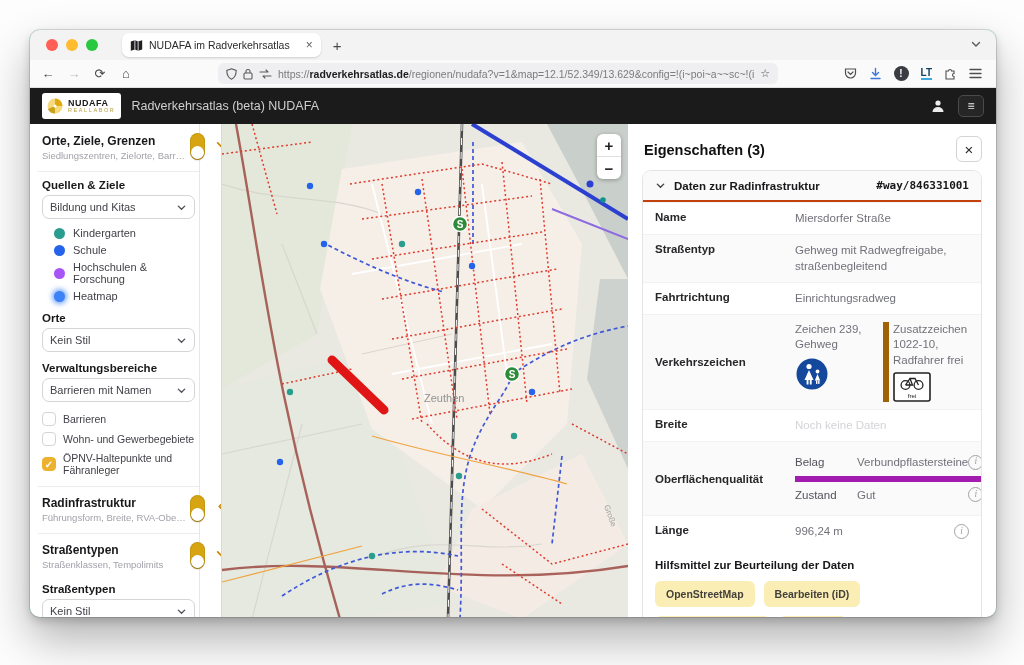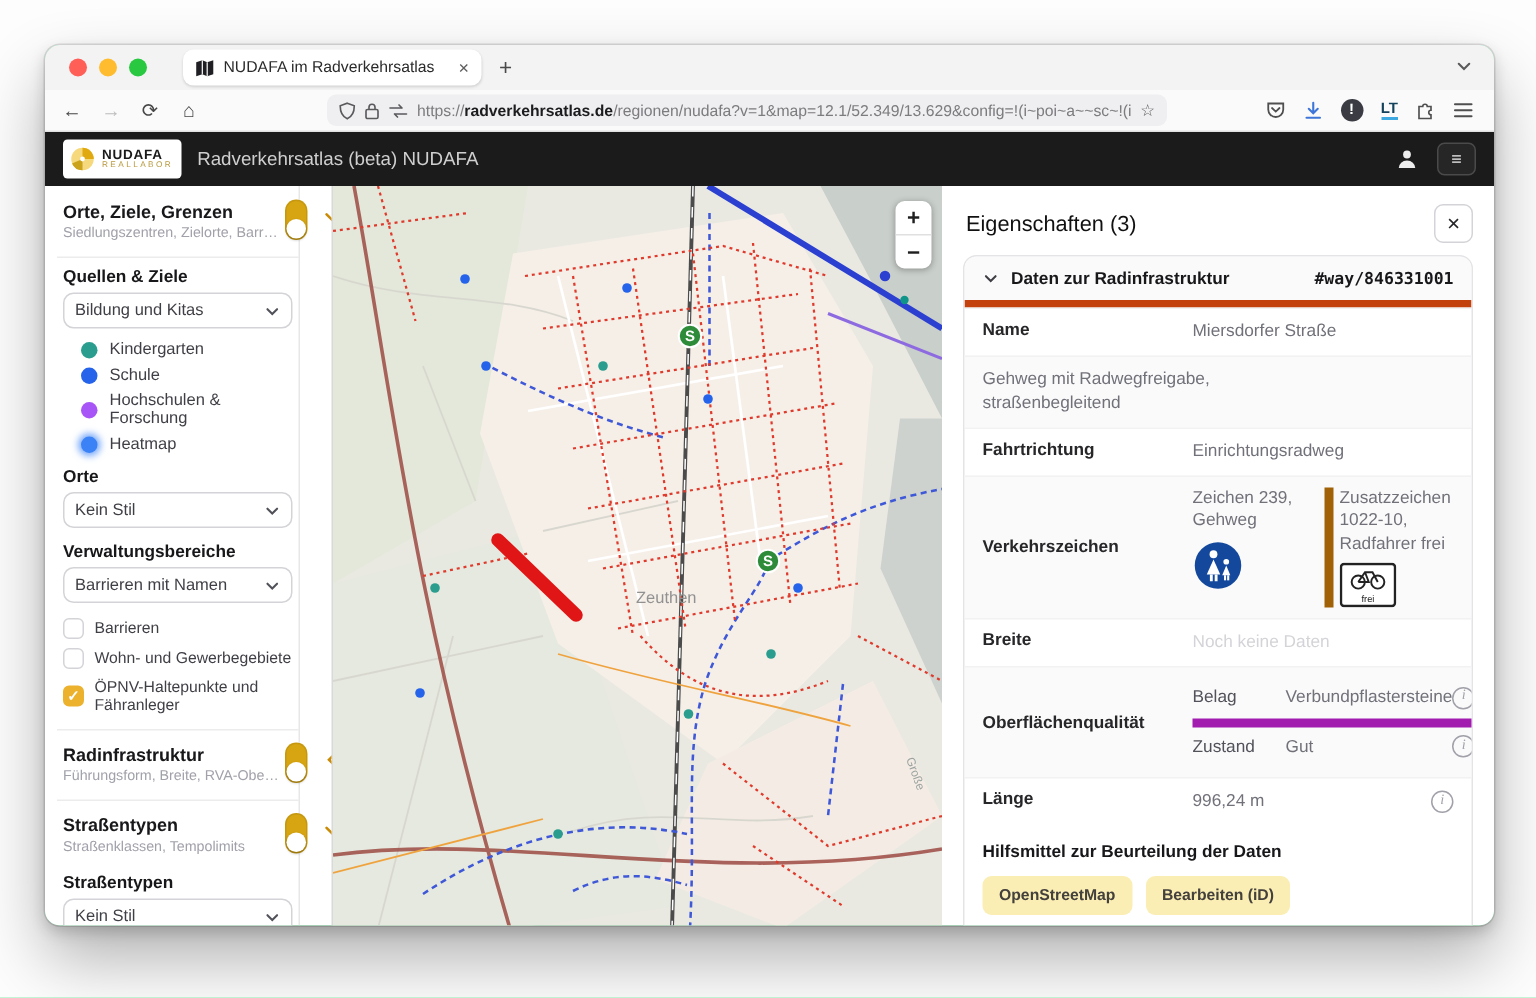--- a/index.html
+++ b/index.html
@@ -84,26 +84,26 @@
 
   
   .map { position:relative; width:406px; flex:0 0 406px; overflow:hidden; background:#e9e9e2; }
   .zoomctl { position:absolute; right:7px; top:10px; width:24px; background:#fff; border-radius:6px;
     box-shadow:0 1px 4px rgba(0,0,0,.3); display:flex; flex-direction:column; overflow:hidden; }
   .zoomctl button { all:unset; height:22px; text-align:center; font-size:15px; font-weight:bold; color:#1f1f1f; cursor:pointer; }
   .zoomctl .zsep { height:1px; background:#e0e0e0; }
 
   
   .panel { flex:1; background:#fff; position:relative; padding:14px 14px 0; overflow:hidden; }
-  .panel-title { font-size:14.5px; font-weight:normal; color:#111; margin:4px 0 12px 2px; }
+  .panel-title { font-size:14.5px; font-weight:bold; color:#111; margin:4px 0 12px 2px; }
   .panel-close { position:absolute; right:14px; top:12px; width:26px; height:26px; border:1px solid #d4d4d8;
     border-radius:6px; background:#fff; display:flex; align-items:center; justify-content:center;
     font-size:15px; color:#27272a; }
   .card { border:1px solid #e4e4e7; border-radius:9px; overflow:hidden; background:#fff; }
-  .card-head { display:flex; align-items:center; gap:8px; padding:8px 12px; background:#fafafa; border-bottom:5px solid #c2410c; }
+  .card-head { display:flex; align-items:center; gap:8px; padding:8px 12px; background:#fafafa; border-bottom:2px solid #c2410c; }
   .card-head .ct { font-size:11.5px; font-weight:bold; color:#18181b; }
   .card-head .way { margin-left:auto; font-family:"DejaVu Sans Mono", monospace; font-size:11px; font-weight:bold; color:#18181b; }
   .prow { display:flex; padding:7px 12px; border-top:1px solid #f2f2f2; }
   .prow:first-of-type { border-top:none; }
   .prow.alt { background:#fafafa; }
   .prow .pl { flex:0 0 140px; font-size:11.5px; font-weight:bold; color:#27272a; padding-top:1px; }
   .prow .pv { flex:1; font-size:11.5px; color:#71717a; line-height:1.45; }
   .pv.faint { color:#d4d4d8; }
   .pv-flex { display:flex; align-items:center; justify-content:space-between; }
   .signs { display:flex; }
@@ -444,20 +444,21 @@
           <span class="ct">Daten zur Radinfrastruktur</span>
           <span class="way">#way/846331001</span>
         </div>
 
         <div class="prow">
           <span class="pl">Name</span>
           <span class="pv">Miersdorfer Straße</span>
         </div>
 
         <div class="prow alt">
+          <span class="pl">Straßentyp</span>
           <span class="pv" style="max-width:200px">Gehweg mit Radwegfreigabe, straßenbegleitend</span>
         </div>
 
         <div class="prow">
           <span class="pl">Fahrtrichtung</span>
           <span class="pv">Einrichtungsradweg</span>
         </div>
 
         <div class="prow alt">
           <span class="pl" style="align-self:center">Verkehrszeichen</span>

